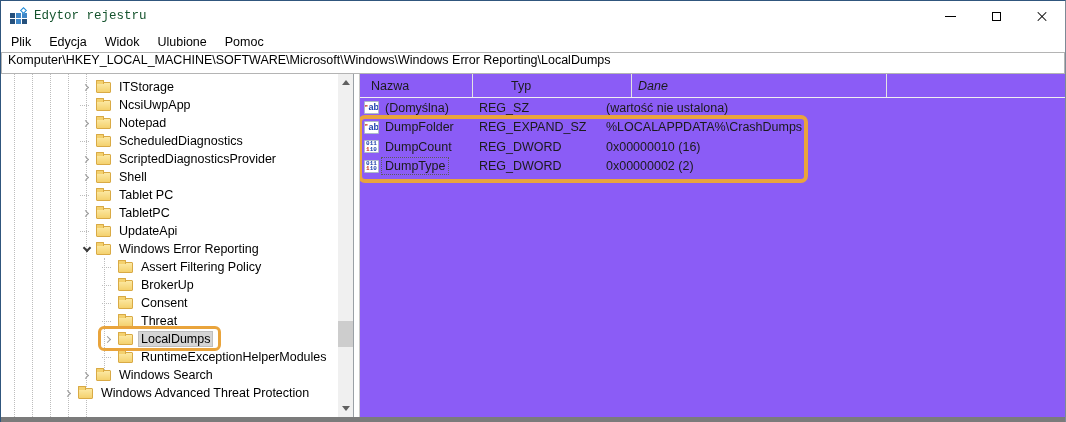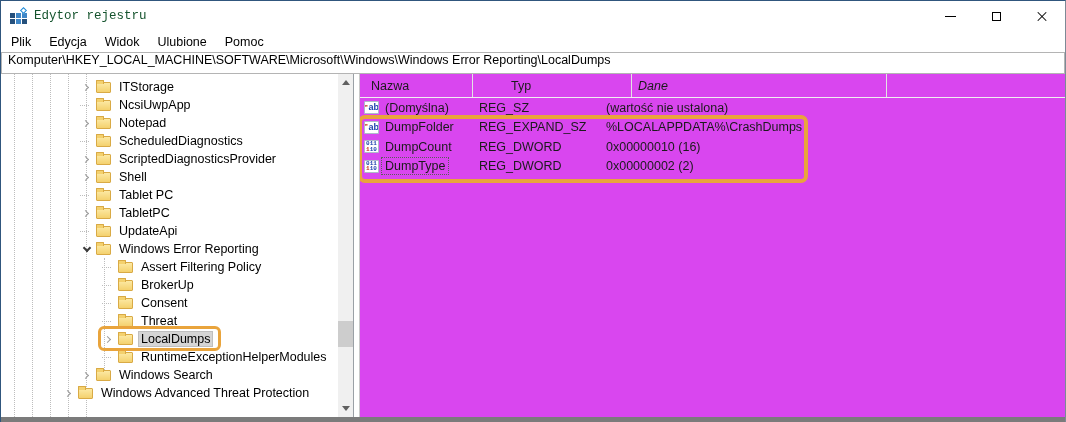--- a/index.html
+++ b/index.html
@@ -68,21 +68,21 @@
   .sb-arrow { position:absolute; left:0; width:15px; height:17px; display:flex; align-items:center; justify-content:center; }
   .sb-up { top:0; } .sb-down { bottom:0; }
   .tri-up { width:0; height:0; border-left:4px solid transparent; border-right:4px solid transparent; border-bottom:5px solid #606060; }
   .tri-down { width:0; height:0; border-left:4px solid transparent; border-right:4px solid transparent; border-top:5px solid #606060; }
   .sb-thumb { position:absolute; left:0; top:247px; width:15px; height:26px; background:#cdcdcd; }
 
   
   .divider { width:7px; height:100%; background:#fff; border-left:1px solid #9aa0a6; border-right:1px solid #c9c9c9; flex:0 0 auto; }
 
   
-  .values-pane { position:relative; flex:1 1 auto; height:100%; background:#d946ef; overflow:hidden; }
+  .values-pane { position:relative; flex:1 1 auto; height:100%; background:#8b5cf6; overflow:hidden; }
   .vheader { display:flex; height:24px; align-items:center; border-bottom:1px solid #f0f0f0; }
   .vh-col { height:100%; display:flex; align-items:center; font-size:12.5px; color:#1b1b1b; border-right:1px solid #e3e3e3; }
   .vh-1 { width:113px; padding-left:11px; } .vh-2 { width:127px; padding-left:6px;margin-left:32px; } .vh-3 { width:255px; padding-left:6px;font-style:italic; }
   .vh-4 { flex:0 0 auto; width:0; border-right:none; }
   .vrows { position:relative; }
   .vrow { height:19.5px; display:flex; align-items:center; font-size:12.5px; white-space:nowrap; }
   .vcell-name { width:113px; display:flex; align-items:center; padding-left:4px; }
   .vcell-type { width:127px; padding-left:6px; }
   .vcell-data { padding-left:6px; }
   .vname-text { padding:1px 3px; }

